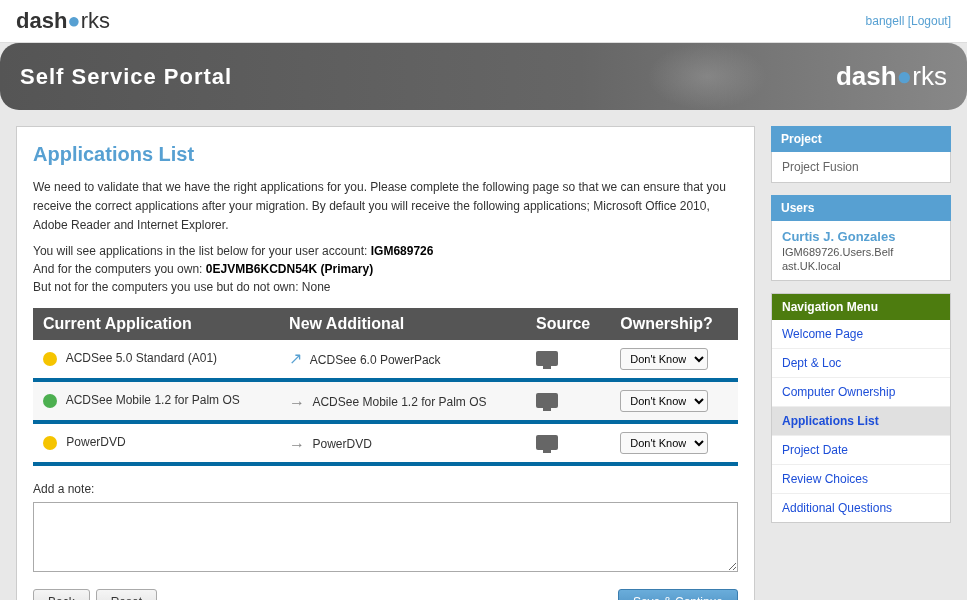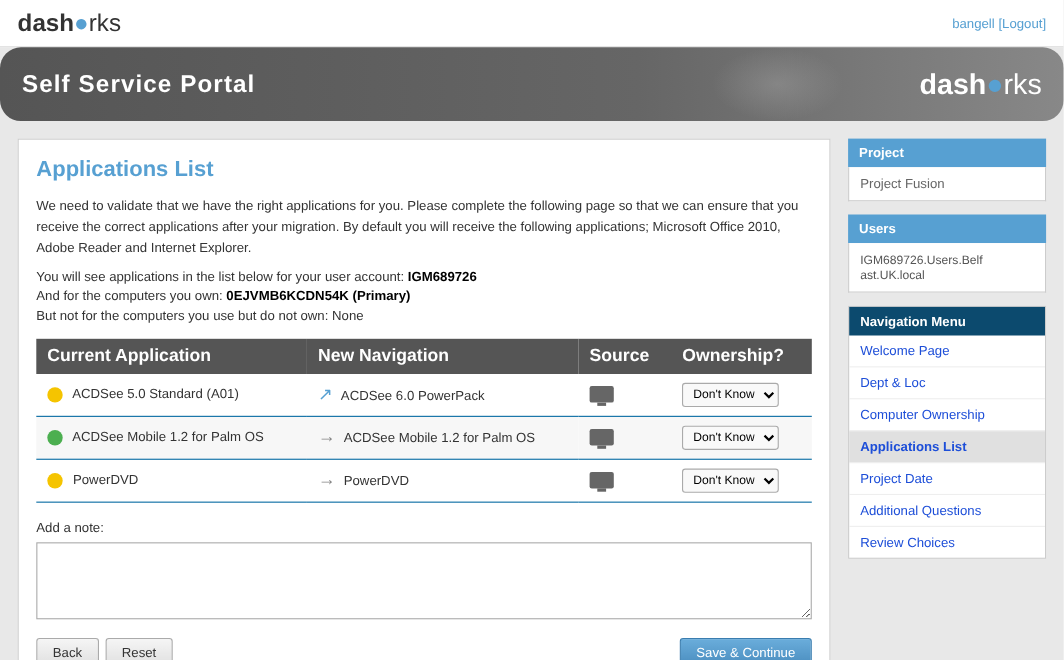--- a/index.html
+++ b/index.html
@@ -98,21 +98,21 @@
       background: #555;
       color: #fff;
     }
     .app-table thead th {
       padding: 7px 10px;
       text-align: left;
       font-size: 16px;
       font-weight: bold;
     }
     .app-table tbody tr {
-      border-bottom: 1px solid #0369a1;
+      border-bottom: 4px solid #0369a1;
     }
     .app-table tbody tr:nth-child(even) { background: #f7f7f7; }
     .app-table tbody td {
       padding: 8px 10px;
       font-size: 12px;
       vertical-align: middle;
     }
 
     .dont-know-select {
       padding: 3px 5px;
@@ -187,21 +187,21 @@
       color: #555;
       font-size: 11px;
       margin-top: 2px;
     }
 
     .nav-menu {
       background: #fff;
       border: 1px solid #ccc;
     }
     .nav-header {
-      background: #0c4a6e;
+      background: #4d7c0f;
       color: #fff;
       font-weight: bold;
       font-size: 12px;
       padding: 6px 10px;
     }
     .nav-item {
       padding: 7px 10px;
       font-size: 12px;
       color: #1d4ed8;
       border-bottom: 1px solid #eee;
@@ -245,21 +245,21 @@
     </p>
     <p class="account-info">
       <span>But not for the computers you use but do not own:</span>
       <span>None</span>
     </p>
 
     <table class="app-table">
       <thead>
         <tr>
           <th>Current Application</th>
-          <th>New Navigation</th>
+          <th>New Additional</th>
           <th>Source</th>
           <th>Ownership?</th>
         </tr>
       </thead>
       <tbody id="app-table-body">
       <tr>
       <td>
         <span style="display:inline-block;width:14px;height:14px;border-radius:50%;background:#f5c400;vertical-align:middle;margin-right:6px;"></span>
         <span>ACDSee 5.0 Standard (A01)</span>
       </td>
@@ -333,33 +333,34 @@
   <div class="sidebar">
 
     <div class="sidebar-section">
       <div class="sidebar-header">Project</div>
       <div class="sidebar-value">Project Fusion</div>
     </div>
 
     <div class="sidebar-section">
       <div class="sidebar-header">Users</div>
       <div class="sidebar-value">
+        <div class="sidebar-user-name">Curtis J. Gonzales</div>
         <div class="sidebar-user-detail">IGM689726.Users.Belf</div>
         <div class="sidebar-user-detail">ast.UK.local</div>
       </div>
     </div>
 
     <div class="nav-menu">
       <div class="nav-header">Navigation Menu</div>
       <div id="nav-items-container">
           <div class="nav-item">Welcome Page</div>
           <div class="nav-item">Dept &amp; Loc</div>
           <div class="nav-item">Computer Ownership</div>
           <div class="nav-item active">Applications List</div>
           <div class="nav-item">Project Date</div>
+          <div class="nav-item">Review Choices</div>
           <div class="nav-item">Additional Questions</div>
-          <div class="nav-item">Review Choices</div>
         </div>
     </div>
 
   </div>
 
 </div>
 
 </body></html>

